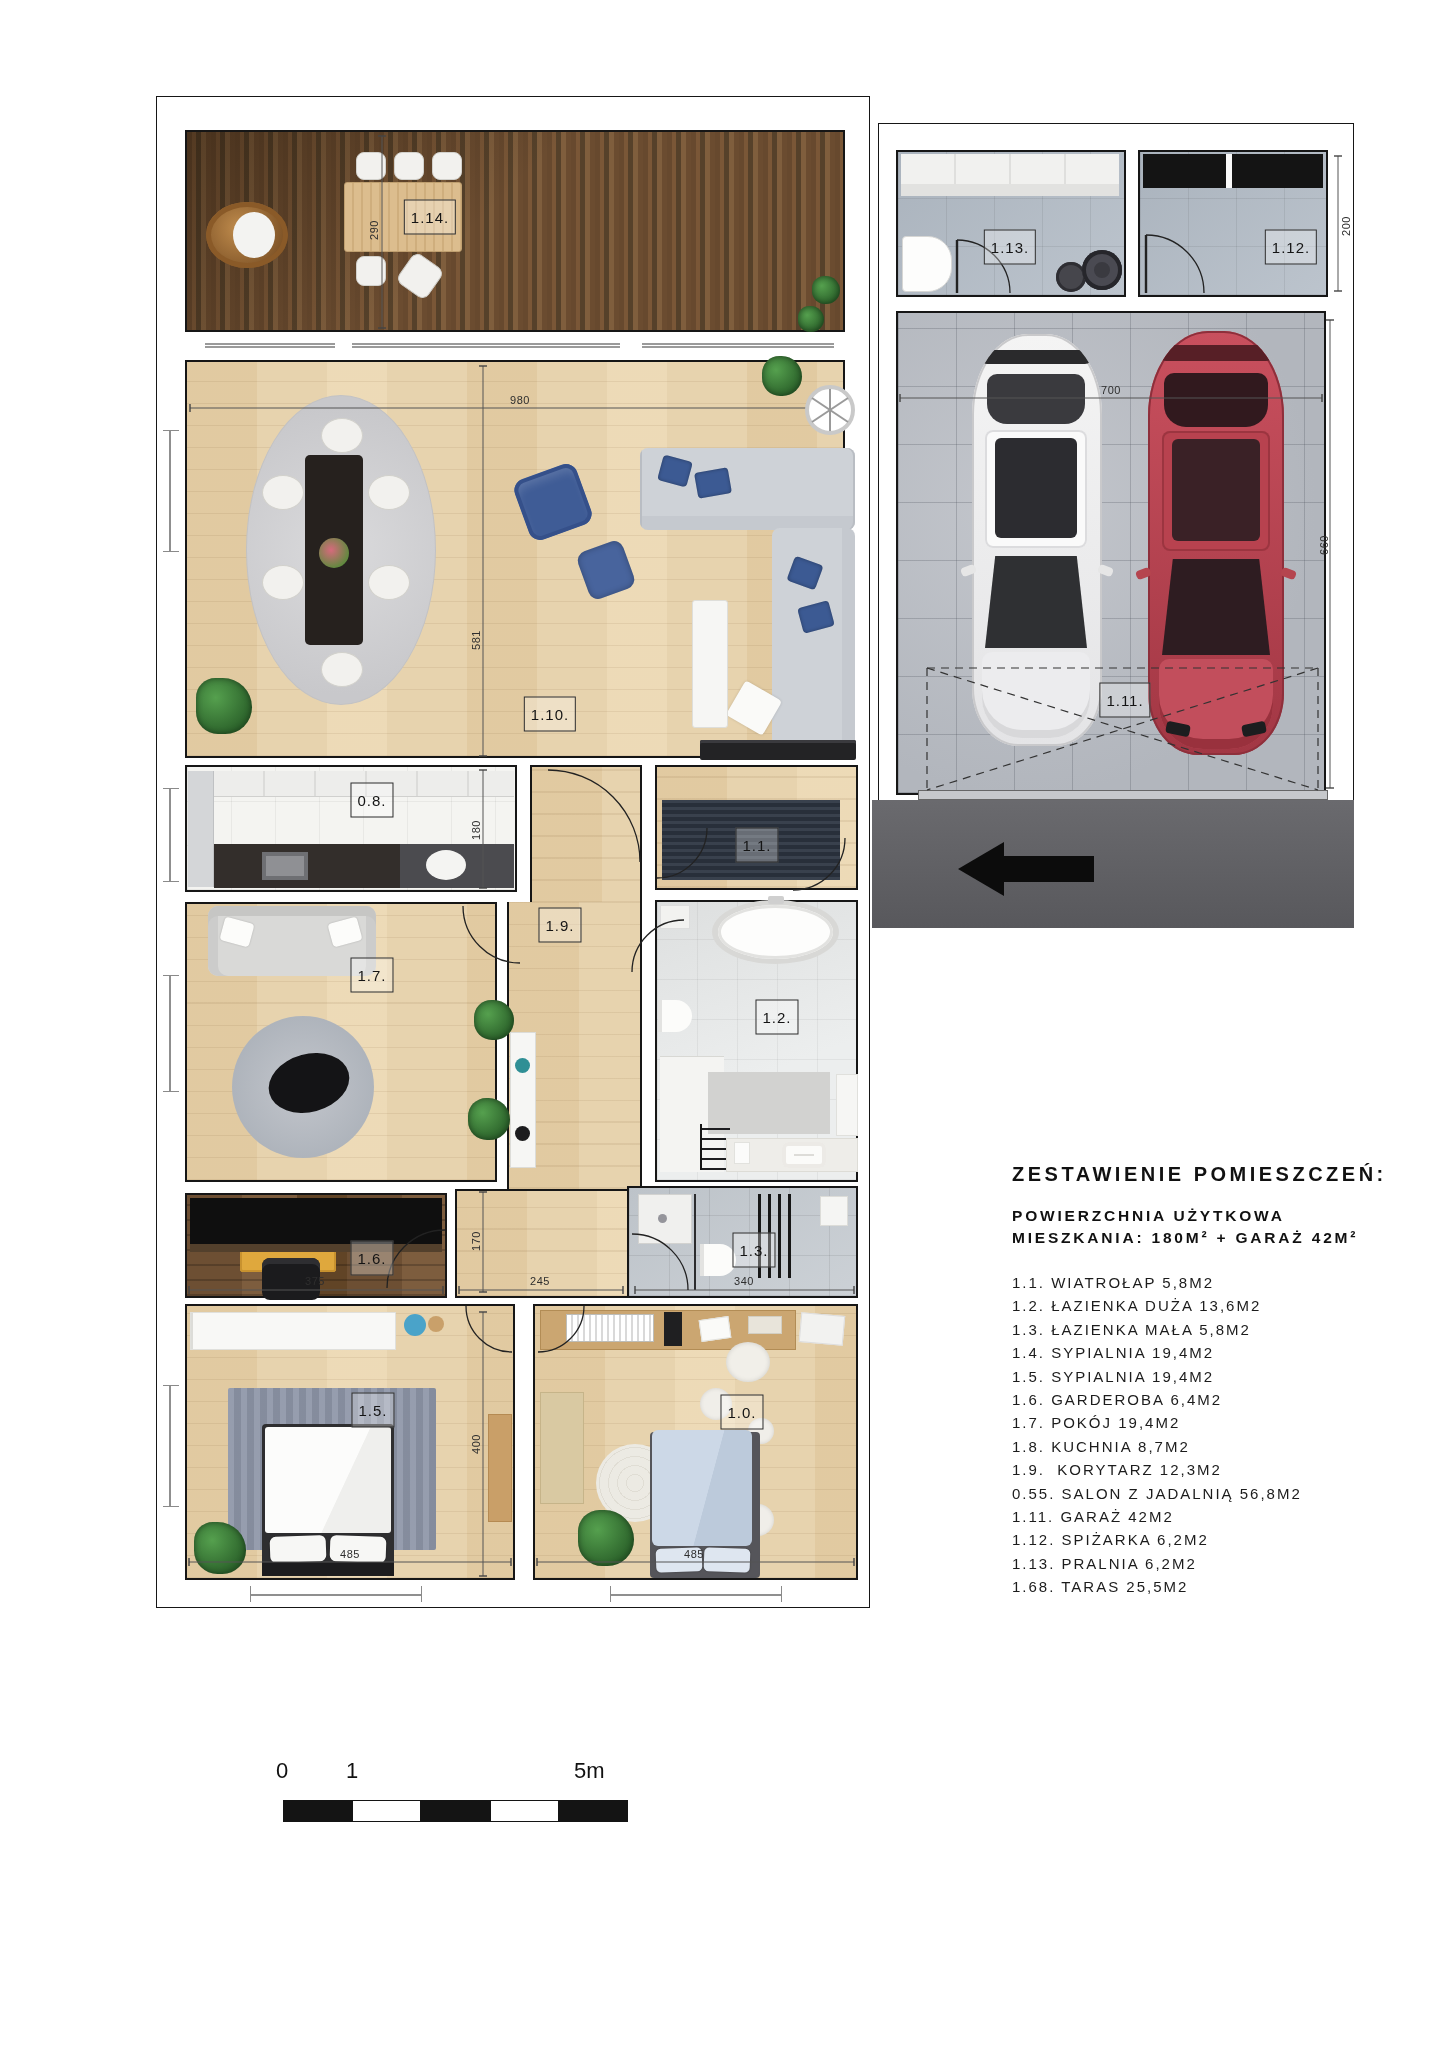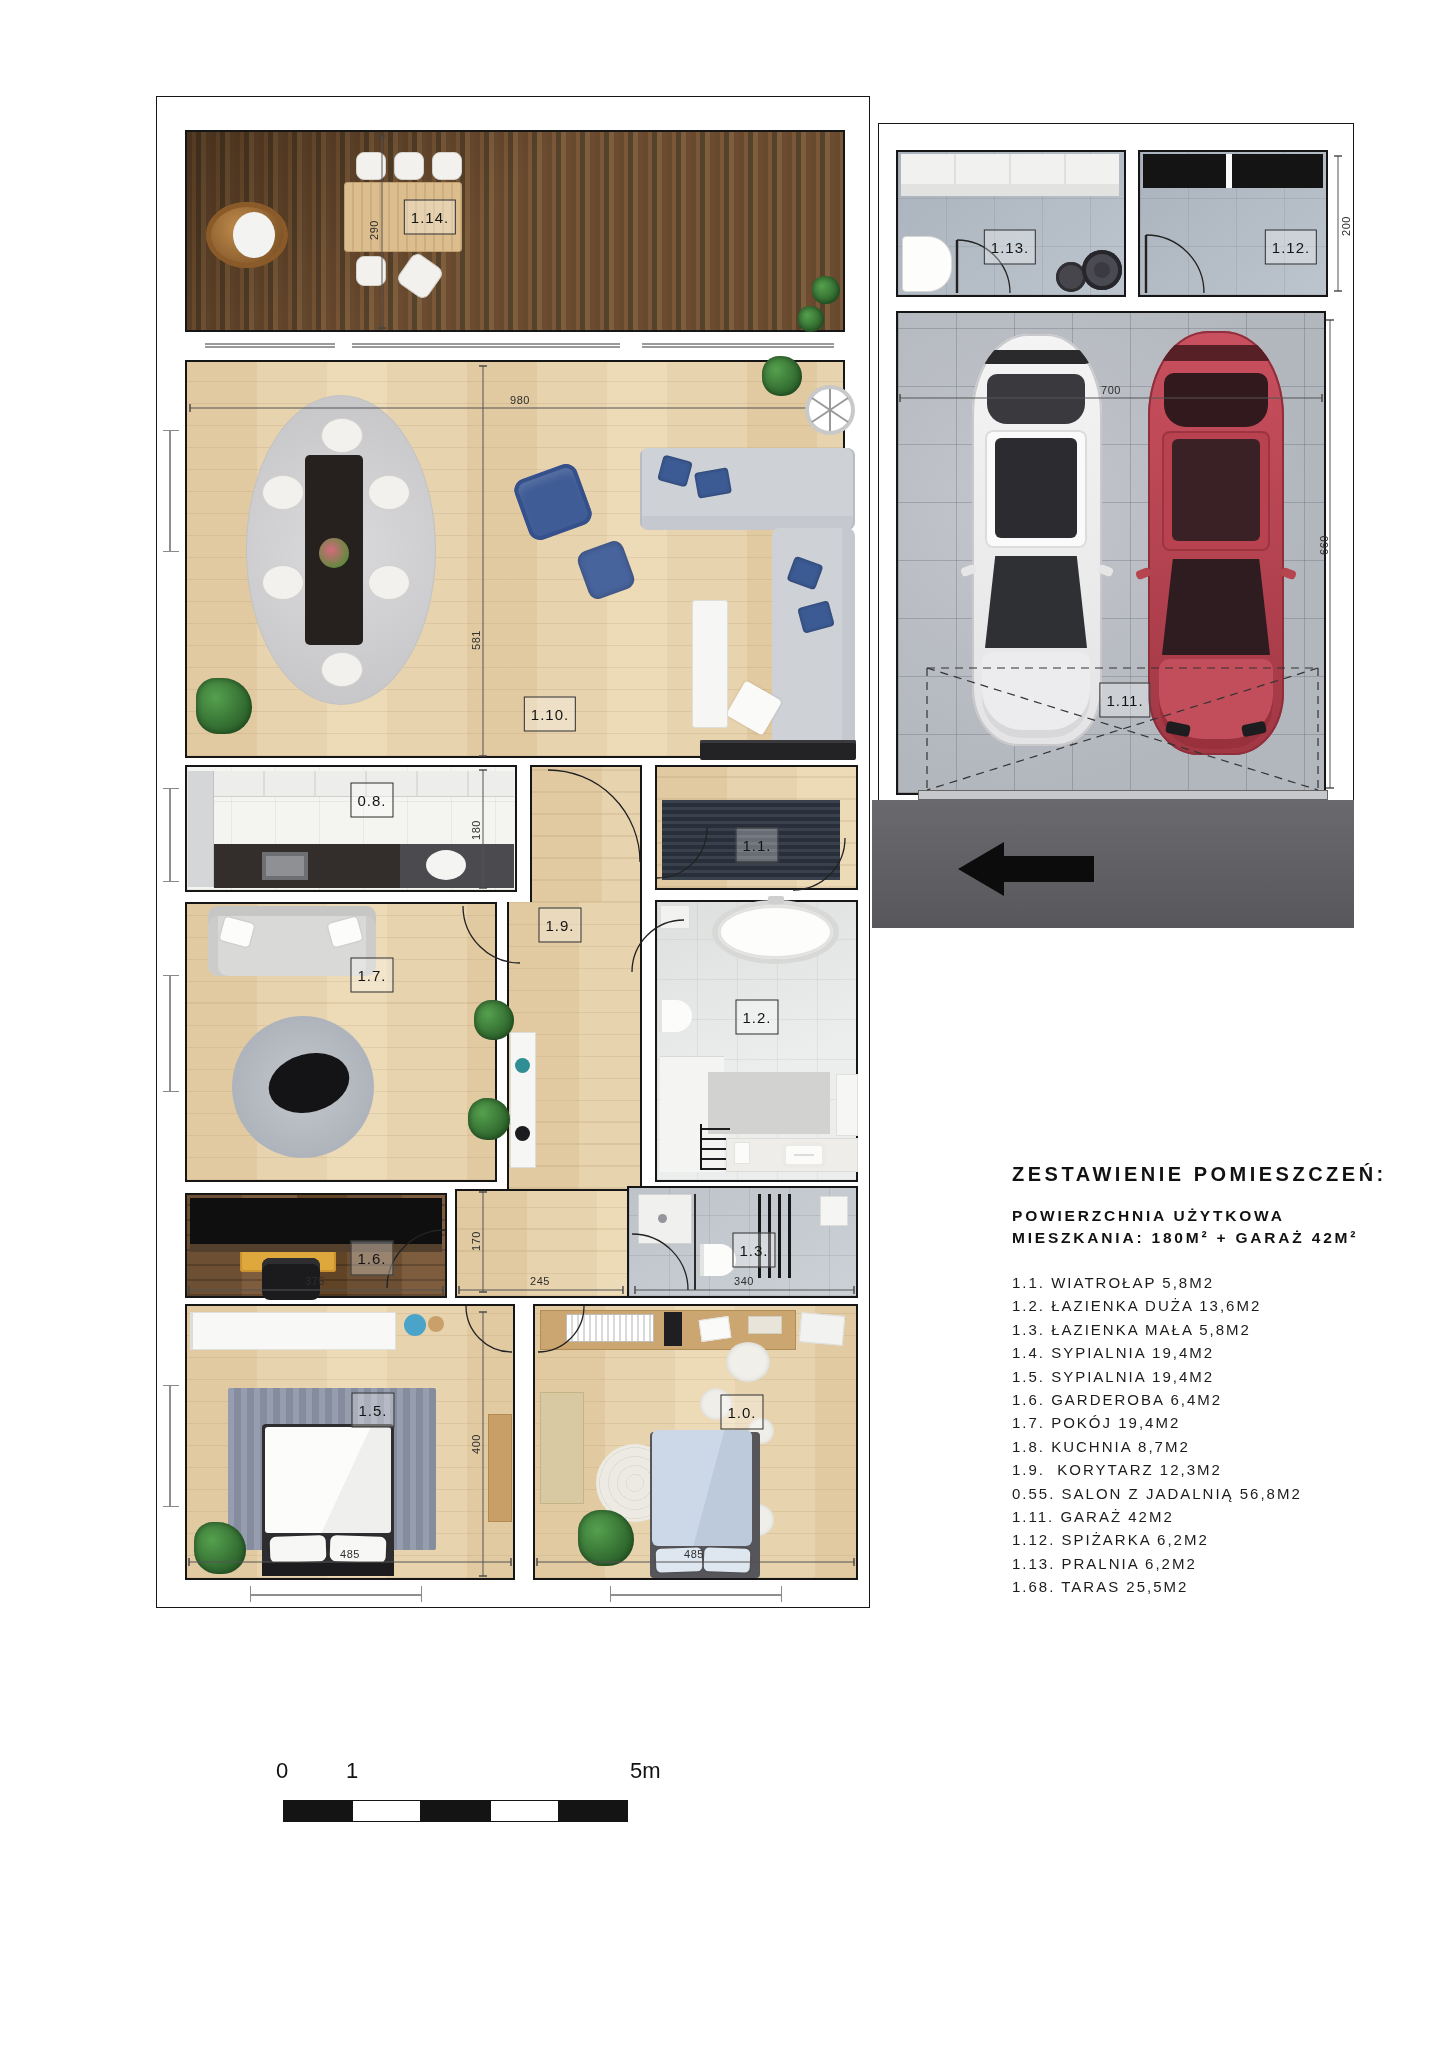--- a/index.html
+++ b/index.html
@@ -307,21 +307,21 @@
 
     <g>
       <circle cx="830" cy="410" r="23" fill="#ffffff" stroke="#c9c9c9" stroke-width="4"></circle>
       <line x1="830" y1="389" x2="830" y2="431" stroke="#9a9a9a" stroke-width="2"></line>
       <line x1="812" y1="398" x2="848" y2="422" stroke="#9a9a9a" stroke-width="2"></line>
       <line x1="848" y1="398" x2="812" y2="422" stroke="#9a9a9a" stroke-width="2"></line>
     </g>
   </svg>
 
   <div class="room-label" style="left:757px;top:845px;">1.1.</div>
-  <div class="room-label" style="left:757px;top:1017px;">1.2.</div>
+  <div class="room-label" style="left:777px;top:1017px;">1.2.</div>
   <div class="room-label" style="left:754px;top:1250px;">1.3.</div>
   <div class="room-label" style="left:742px;top:1412px;">1.0.</div>
   <div class="room-label" style="left:373px;top:1410px;">1.5.</div>
   <div class="room-label" style="left:372px;top:1258px;">1.6.</div>
   <div class="room-label" style="left:372px;top:975px;">1.7.</div>
   <div class="room-label" style="left:372px;top:800px;">0.8.</div>
   <div class="room-label" style="left:560px;top:925px;">1.9.</div>
   <div class="room-label" style="left:550px;top:714px;">1.10.</div>
   <div class="room-label" style="left:1125px;top:700px;">1.11.</div>
   <div class="room-label" style="left:1291px;top:247px;">1.12.</div>
@@ -359,21 +359,21 @@
     <div class="legend-item">0.55. SALON Z JADALNIĄ 56,8M2</div>
     <div class="legend-item">1.11. GARAŻ 42M2</div>
     <div class="legend-item">1.12. SPIŻARKA 6,2M2</div>
     <div class="legend-item">1.13. PRALNIA 6,2M2</div>
     <div class="legend-item">1.68. TARAS 25,5M2</div>
   </div>
 
   <div>
     <div class="sb-label" style="left:276px;top:1758px;">0</div>
     <div class="sb-label" style="left:346px;top:1758px;">1</div>
-    <div class="sb-label" style="left:630px;top:1758px;text-align:center;">5m</div>
+    <div class="sb-label" style="left:574px;top:1758px;text-align:center;">5m</div>
     <div class="sb-seg" style="left:283px;top:1800px;background:#141414;"></div>
     <div class="sb-seg" style="left:352px;top:1800px;background:#ffffff;"></div>
     <div class="sb-seg" style="left:421px;top:1800px;background:#141414;"></div>
     <div class="sb-seg" style="left:490px;top:1800px;background:#ffffff;"></div>
     <div class="sb-seg" style="left:559px;top:1800px;background:#141414;"></div>
   </div>
 
 </div>
 
 </body></html>

